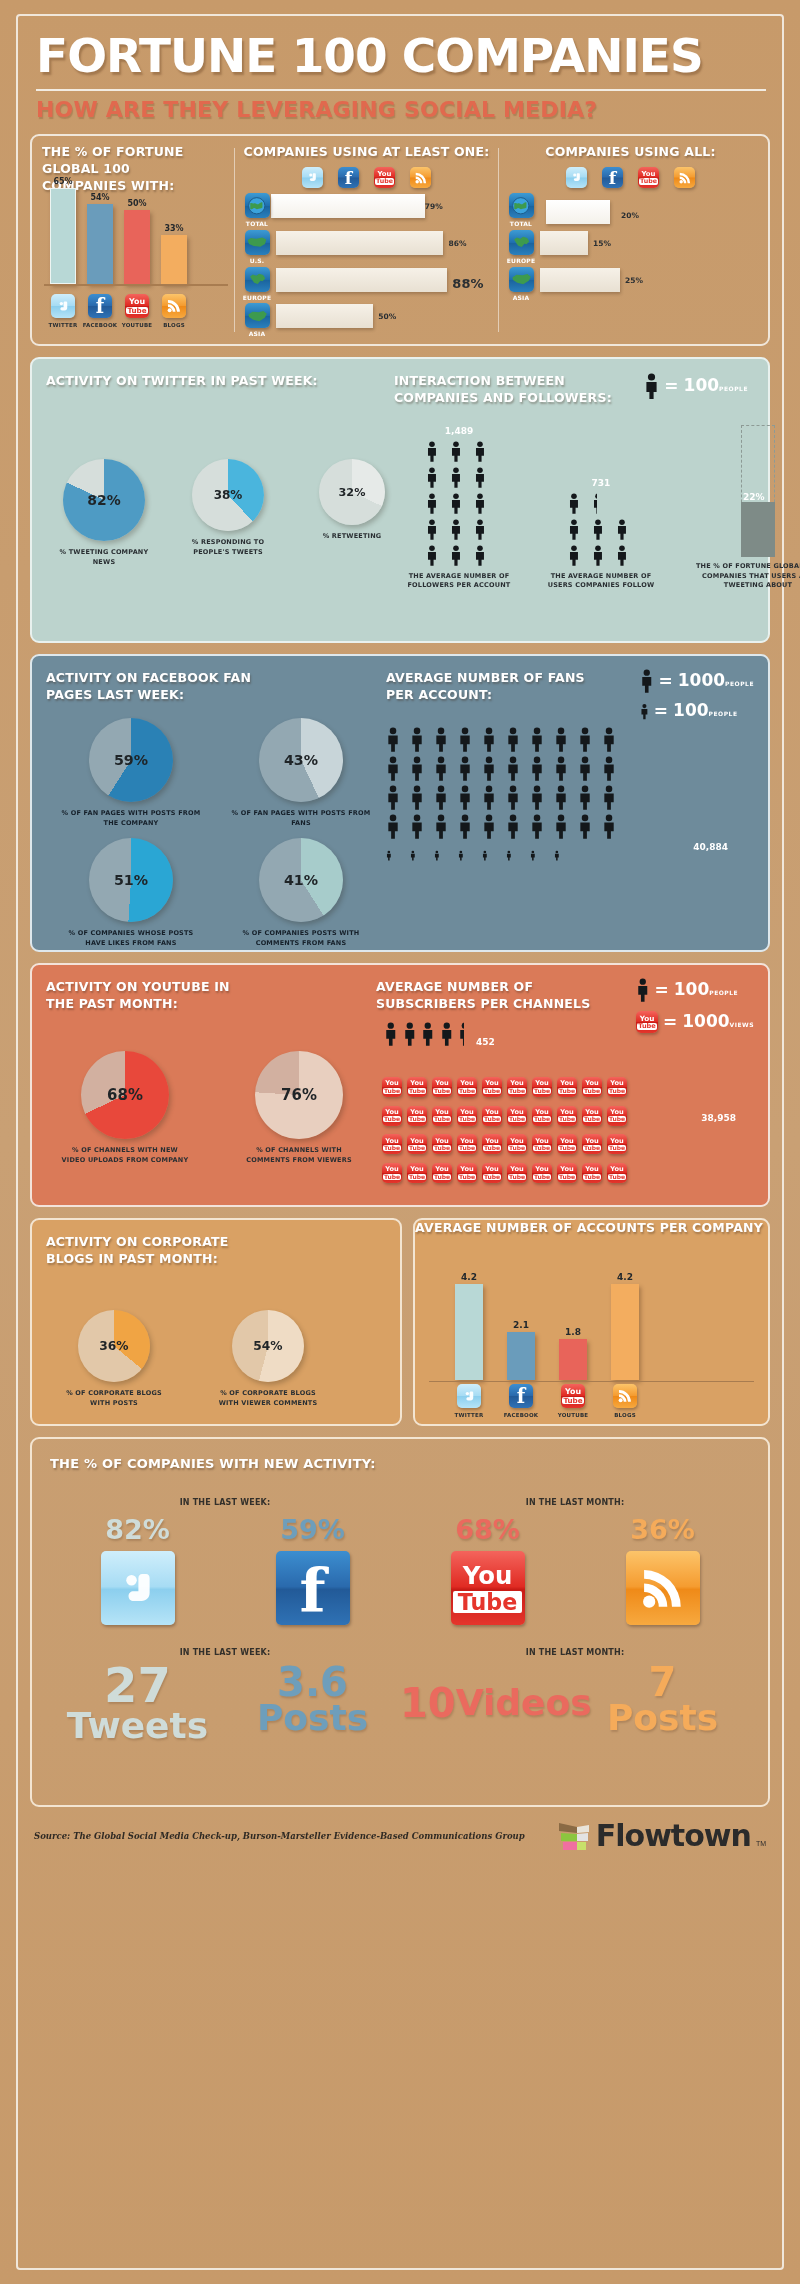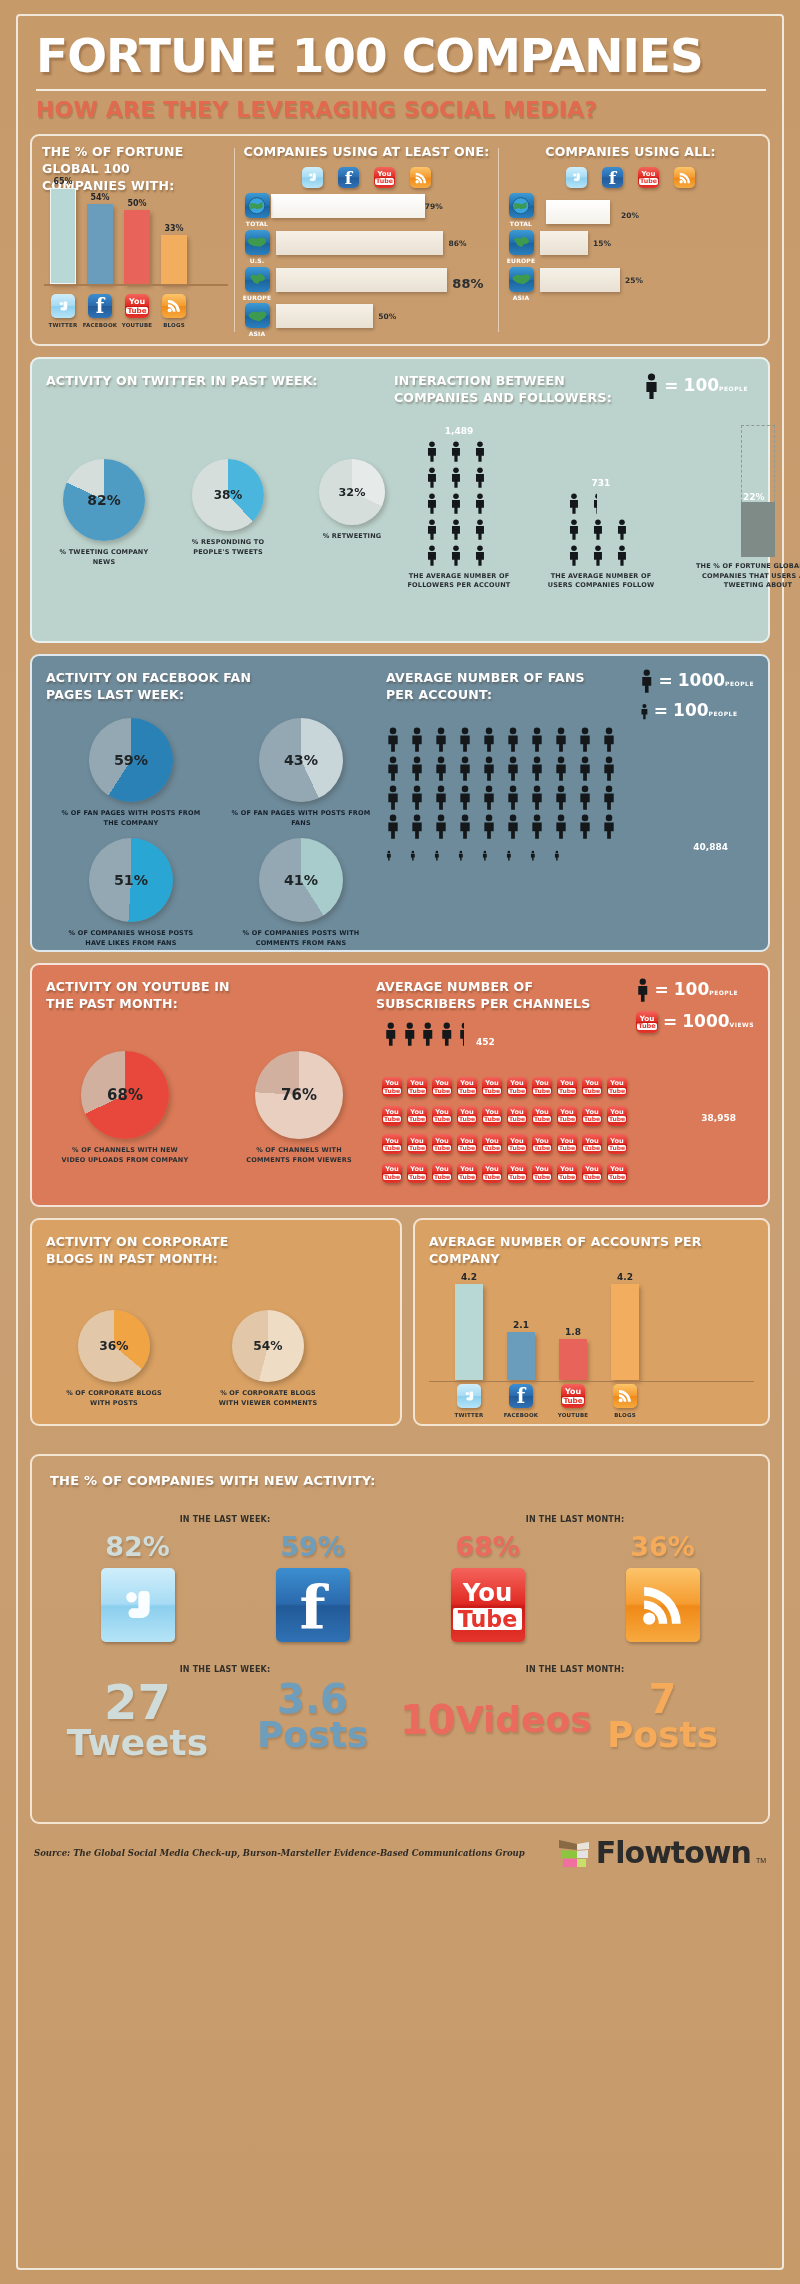--- a/index.html
+++ b/index.html
@@ -1221,21 +1221,21 @@
               <div class="cap" style="margin-top: 7px; width: 104px; color: rgb(42, 47, 51);">% OF CORPORATE BLOGS WITH POSTS</div>
             </div>
             <div style="display: flex; flex-direction: column; align-items: center;">
               <div class="pie" style="width: 72px; height: 72px; background: conic-gradient(rgb(239, 220, 197) 0deg, rgb(239, 220, 197) 54%, rgb(226, 200, 169) 54%, rgb(226, 200, 169) 100%);">
                 <div class="plabel" style="font-size: 12.24px;">54%</div>
               </div>
               <div class="cap" style="margin-top: 7px; width: 104px; color: rgb(42, 47, 51);">% OF CORPORATE BLOGS WITH VIEWER COMMENTS</div>
             </div>
           </div>
     </div>
-    <div class="panel sand" style="flex:1; height:208px; padding:14px; margin-bottom:28px; position:relative;">
+    <div class="panel sand" style="flex:1; height:208px; margin-bottom:11px; position:relative;">
       <h2 class="sect">AVERAGE NUMBER OF ACCOUNTS PER COMPANY</h2>
       <div class="vchart" id="bars2" style="position:absolute; left:40px; bottom:44px; height:122px; gap:24px;">
             <div class="vbarcol">
               <div class="val" style="font-size: 9px; margin-bottom: 2px;">4.2</div>
               <div class="vbar" style="width: 28px; height: 95.8696px; background: rgb(184, 216, 214);"></div>
             </div>
             <div class="vbarcol">
               <div class="val" style="font-size: 9px; margin-bottom: 2px;">2.1</div>
               <div class="vbar" style="width: 28px; height: 47.9348px; background: rgb(106, 156, 187);"></div>
             </div>

